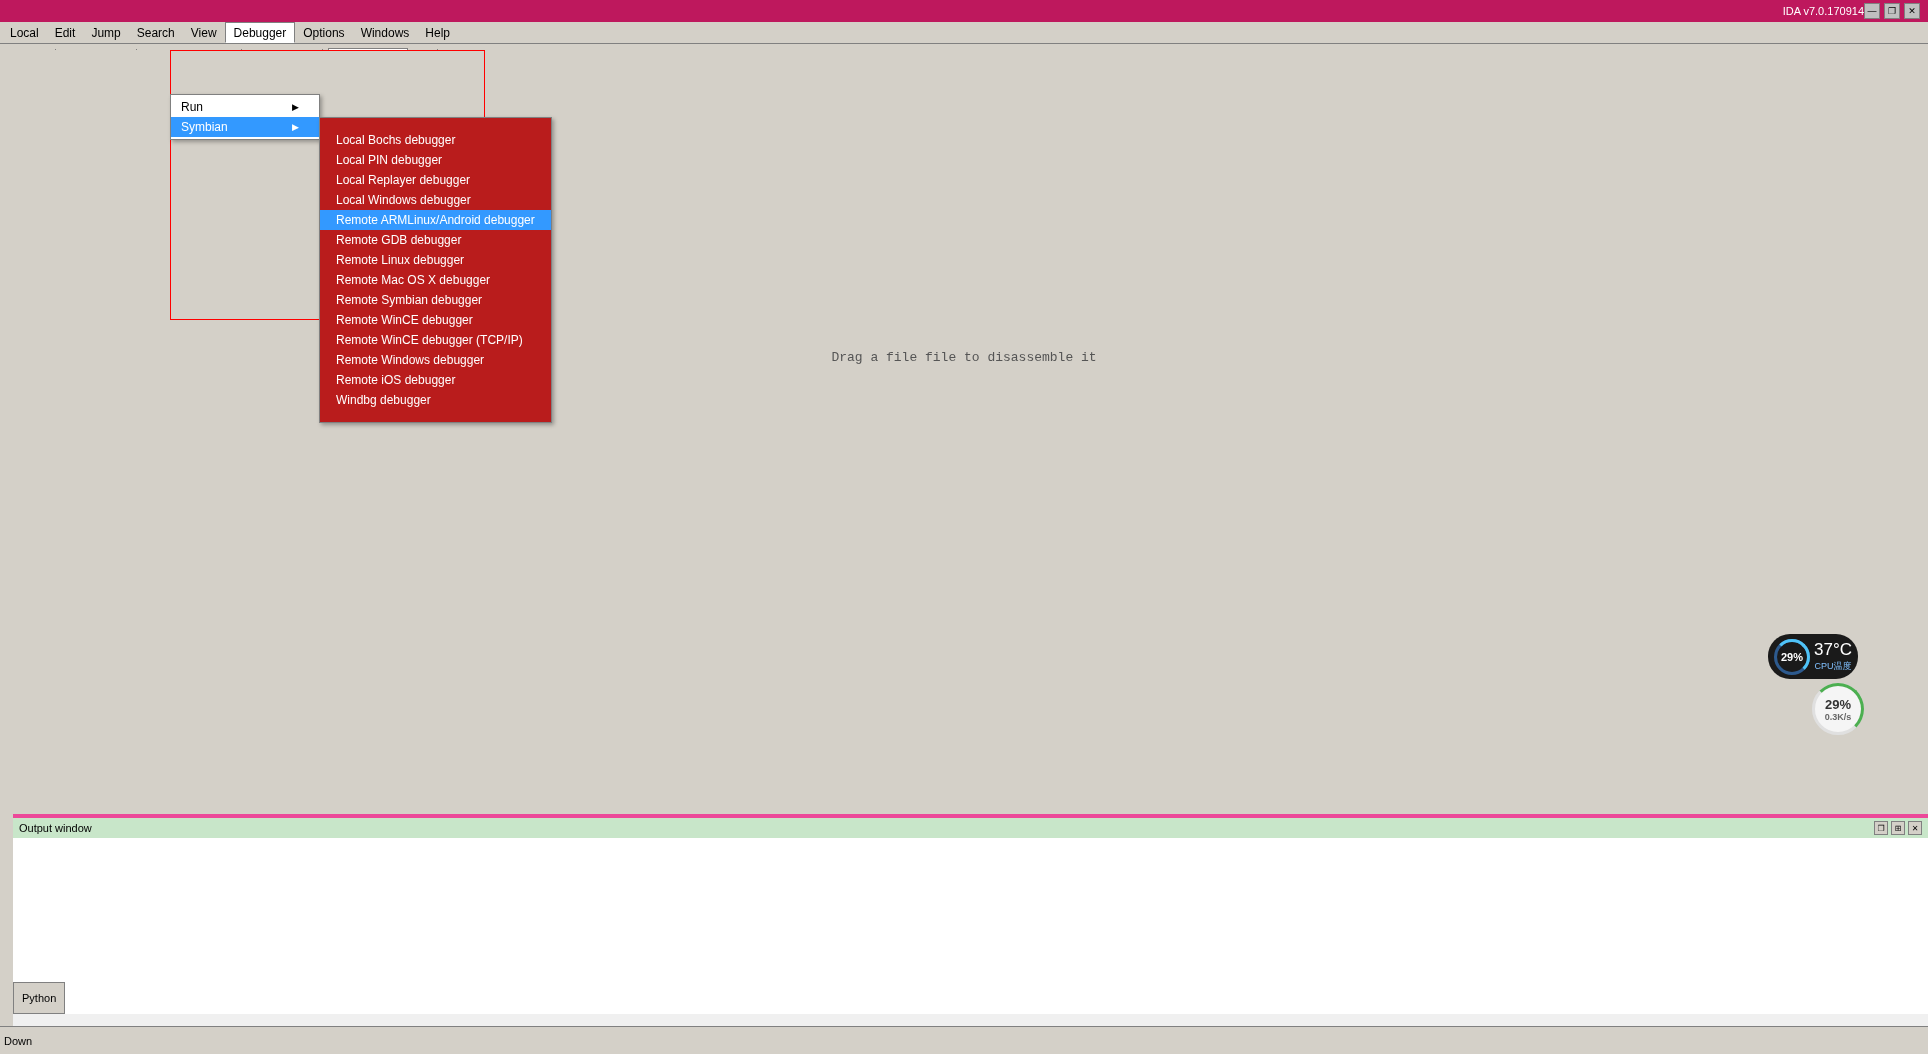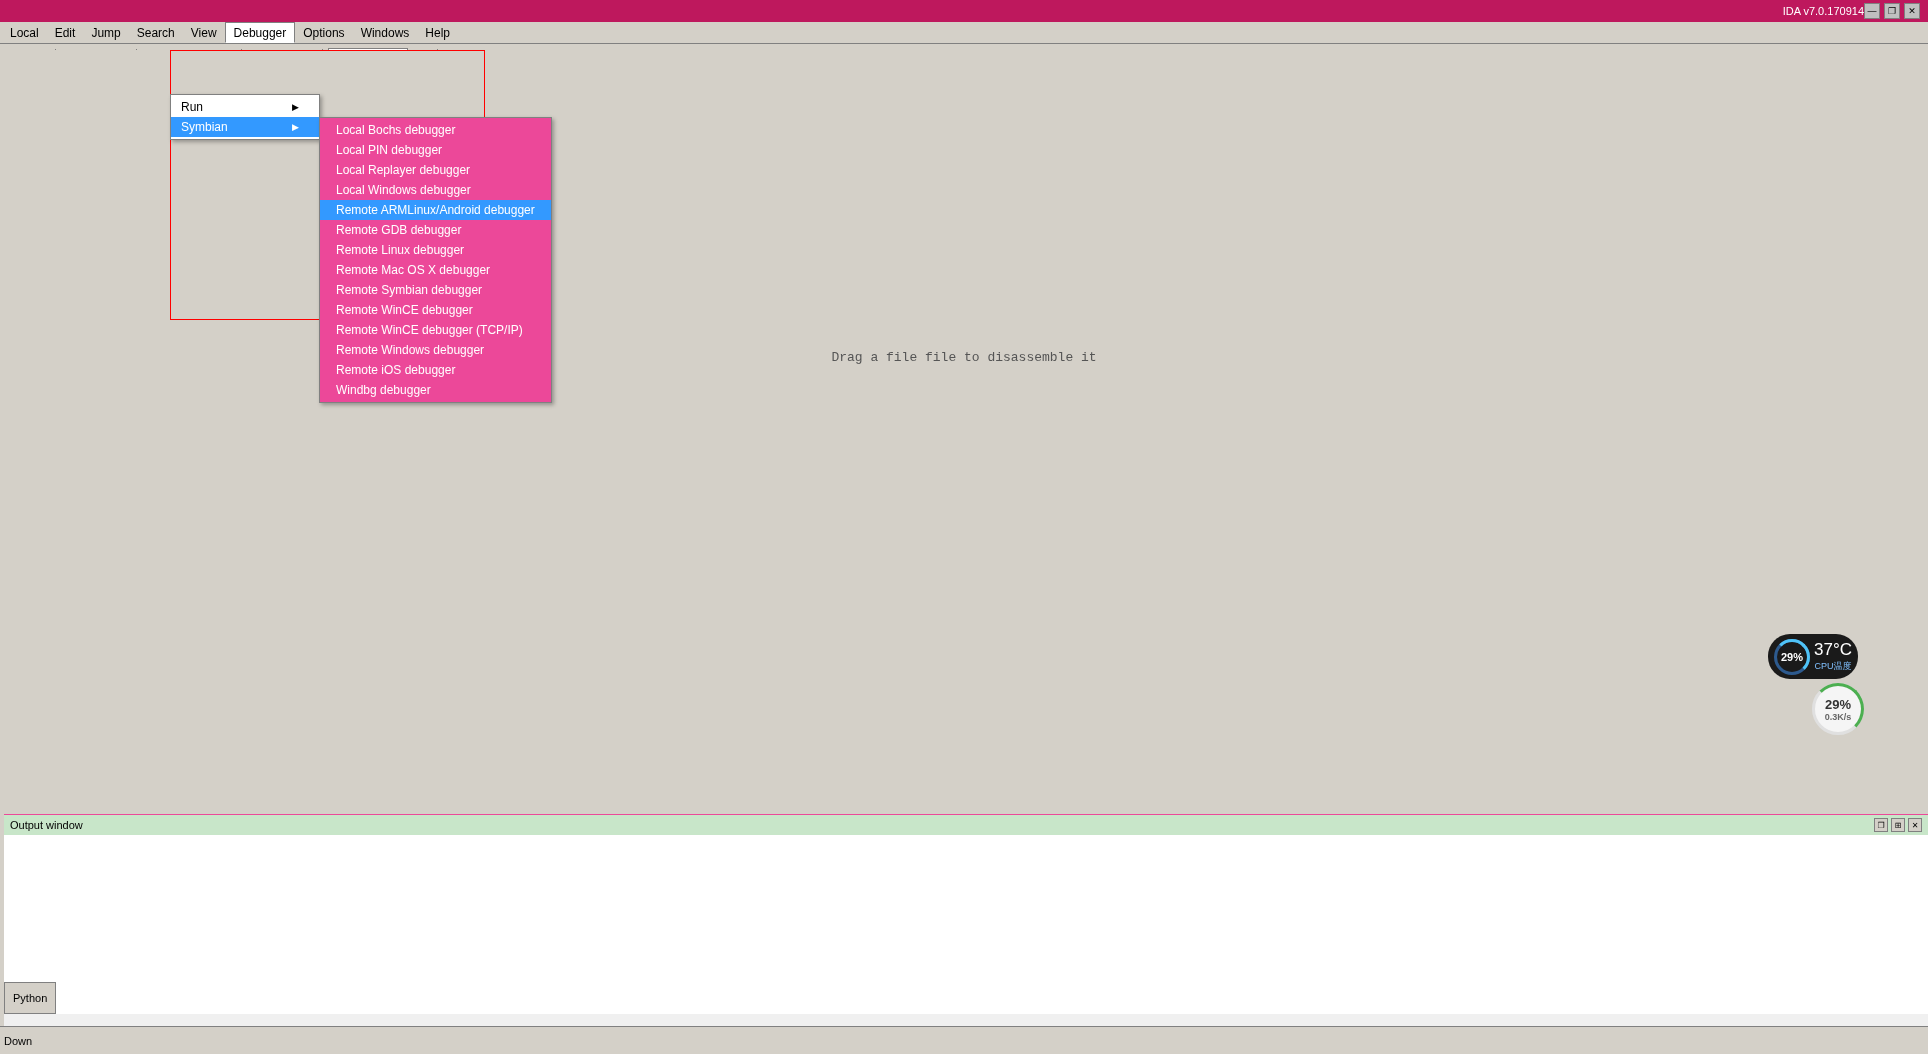--- a/index.html
+++ b/index.html
@@ -119,25 +119,25 @@
       top: 300px;
       left: 50%;
       transform: translateX(-50%);
       white-space: nowrap;
     }
 
     
     .output-window {
       position: absolute;
       bottom: 20px;
-      left: 4px;
+      left: 13px;
       right: 0;
       height: 220px;
       background: #f0f0f0;
-      border-top: 1px solid #ec4899;
+      border-top: 4px solid #ec4899;
     }
     .output-header {
       background: #c8e6c9;
       height: 20px;
       display: flex;
       align-items: center;
       padding: 0 6px;
       font-size: 11px;
       justify-content: space-between;
     }
@@ -227,25 +227,25 @@
     }
 
     
     .attach-submenu-container {
       position: absolute;
       left: 148px;
       top: 0;
       z-index: 1001;
     }
     .attach-submenu {
-      background: #ec4899;
+      background: #b91c1c;
       border: 1px solid #808080;
       box-shadow: 2px 2px 4px rgba(0,0,0,0.3);
       min-width: 220px;
-      padding: 2px 0;
+      padding: 12px 0;
     }
     .attach-submenu-item {
       padding: 3px 16px;
       cursor: pointer;
       font-size: 12px;
       white-space: nowrap;
     }
     .attach-submenu-item.highlighted {
       background: #3399ff;
       color: #fff;

